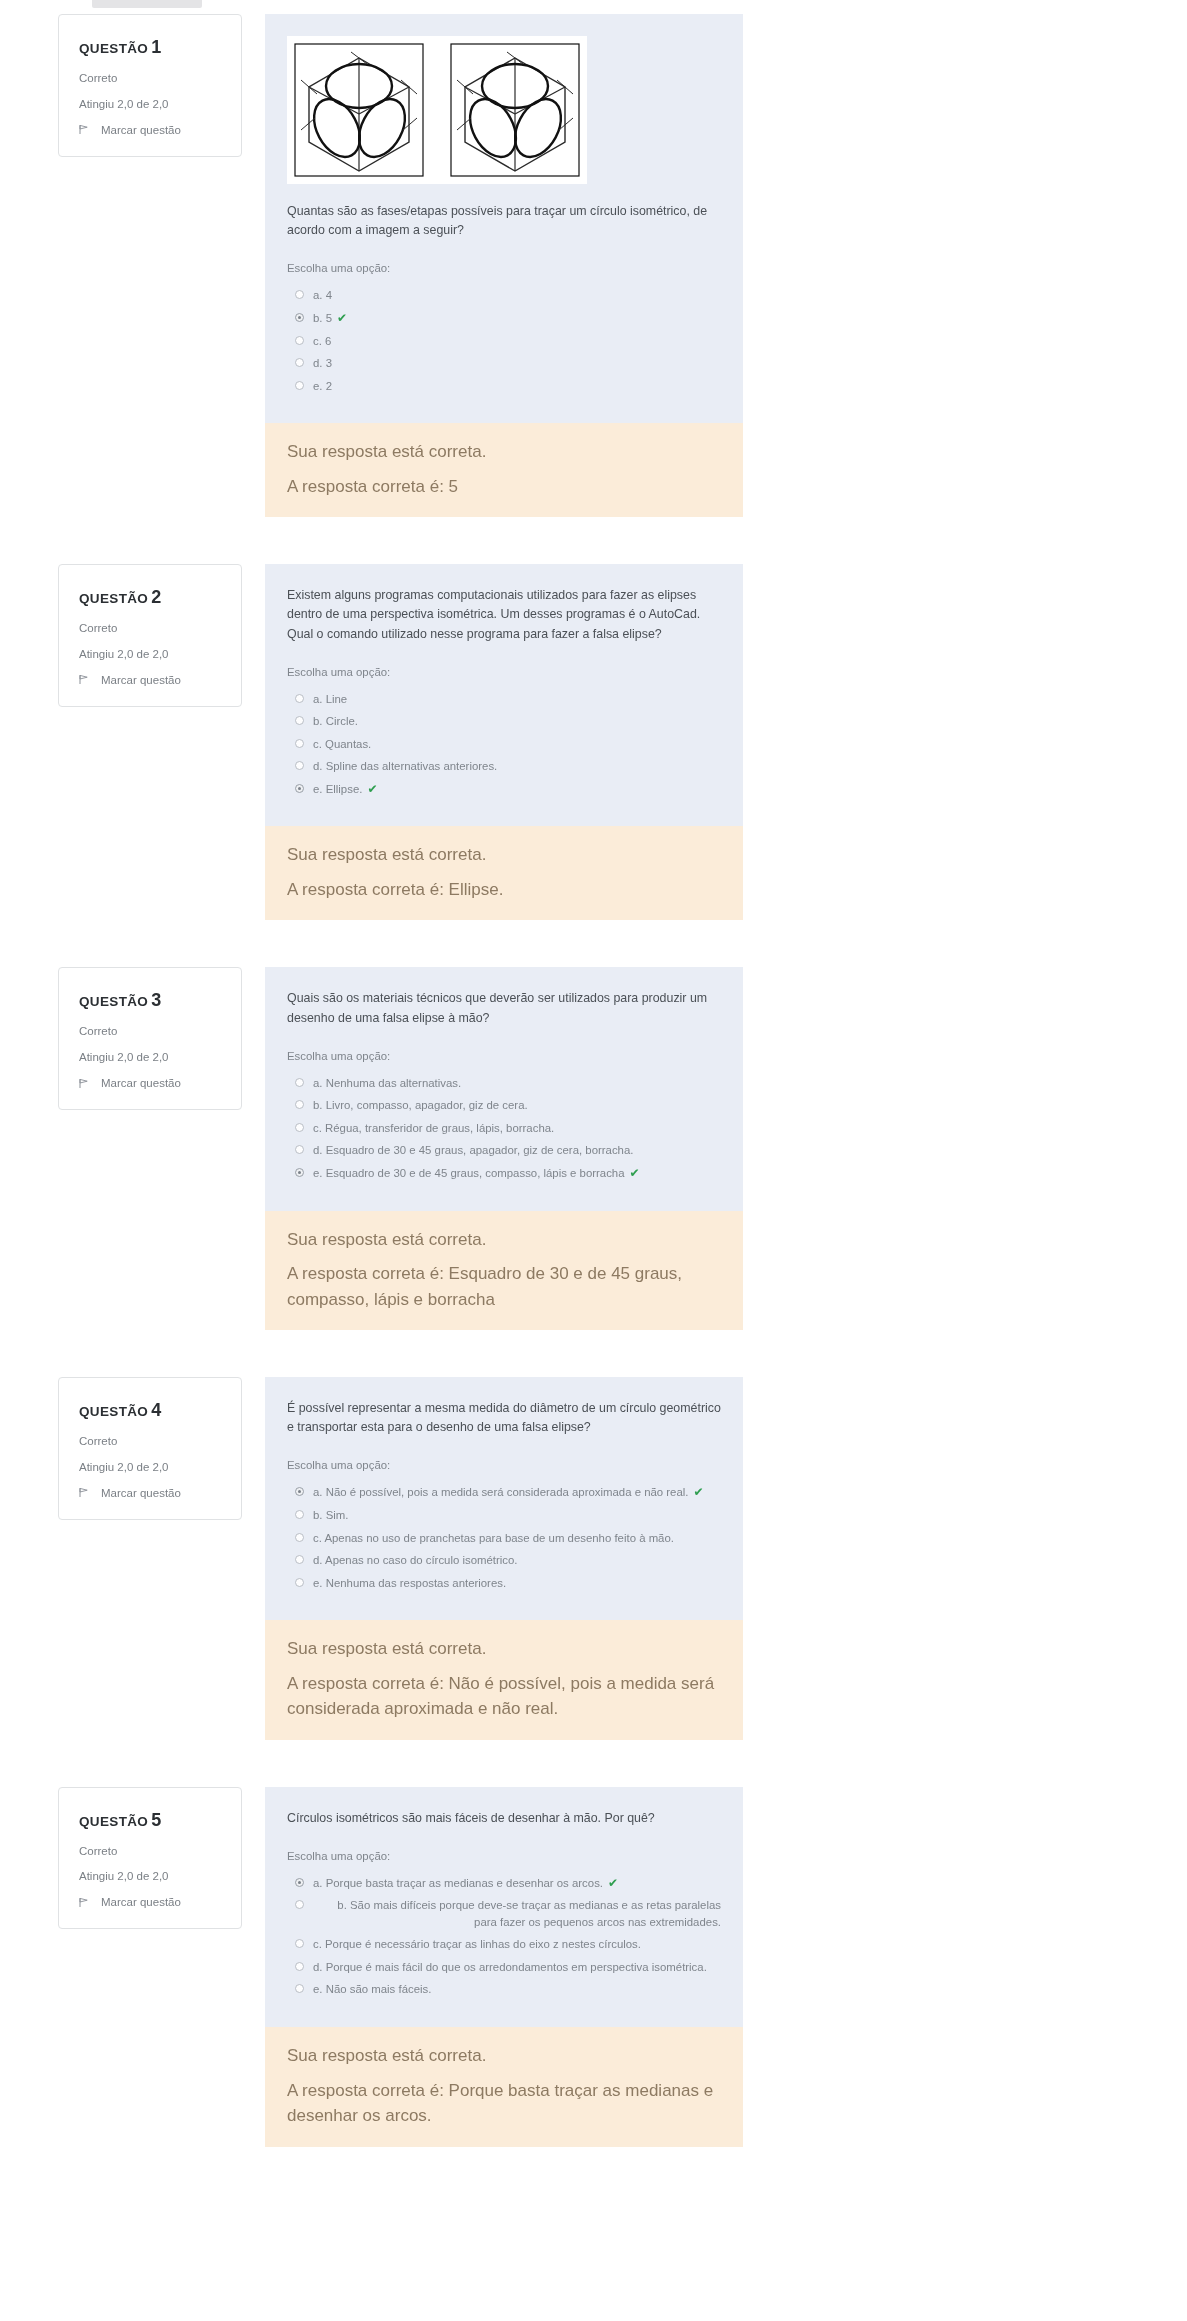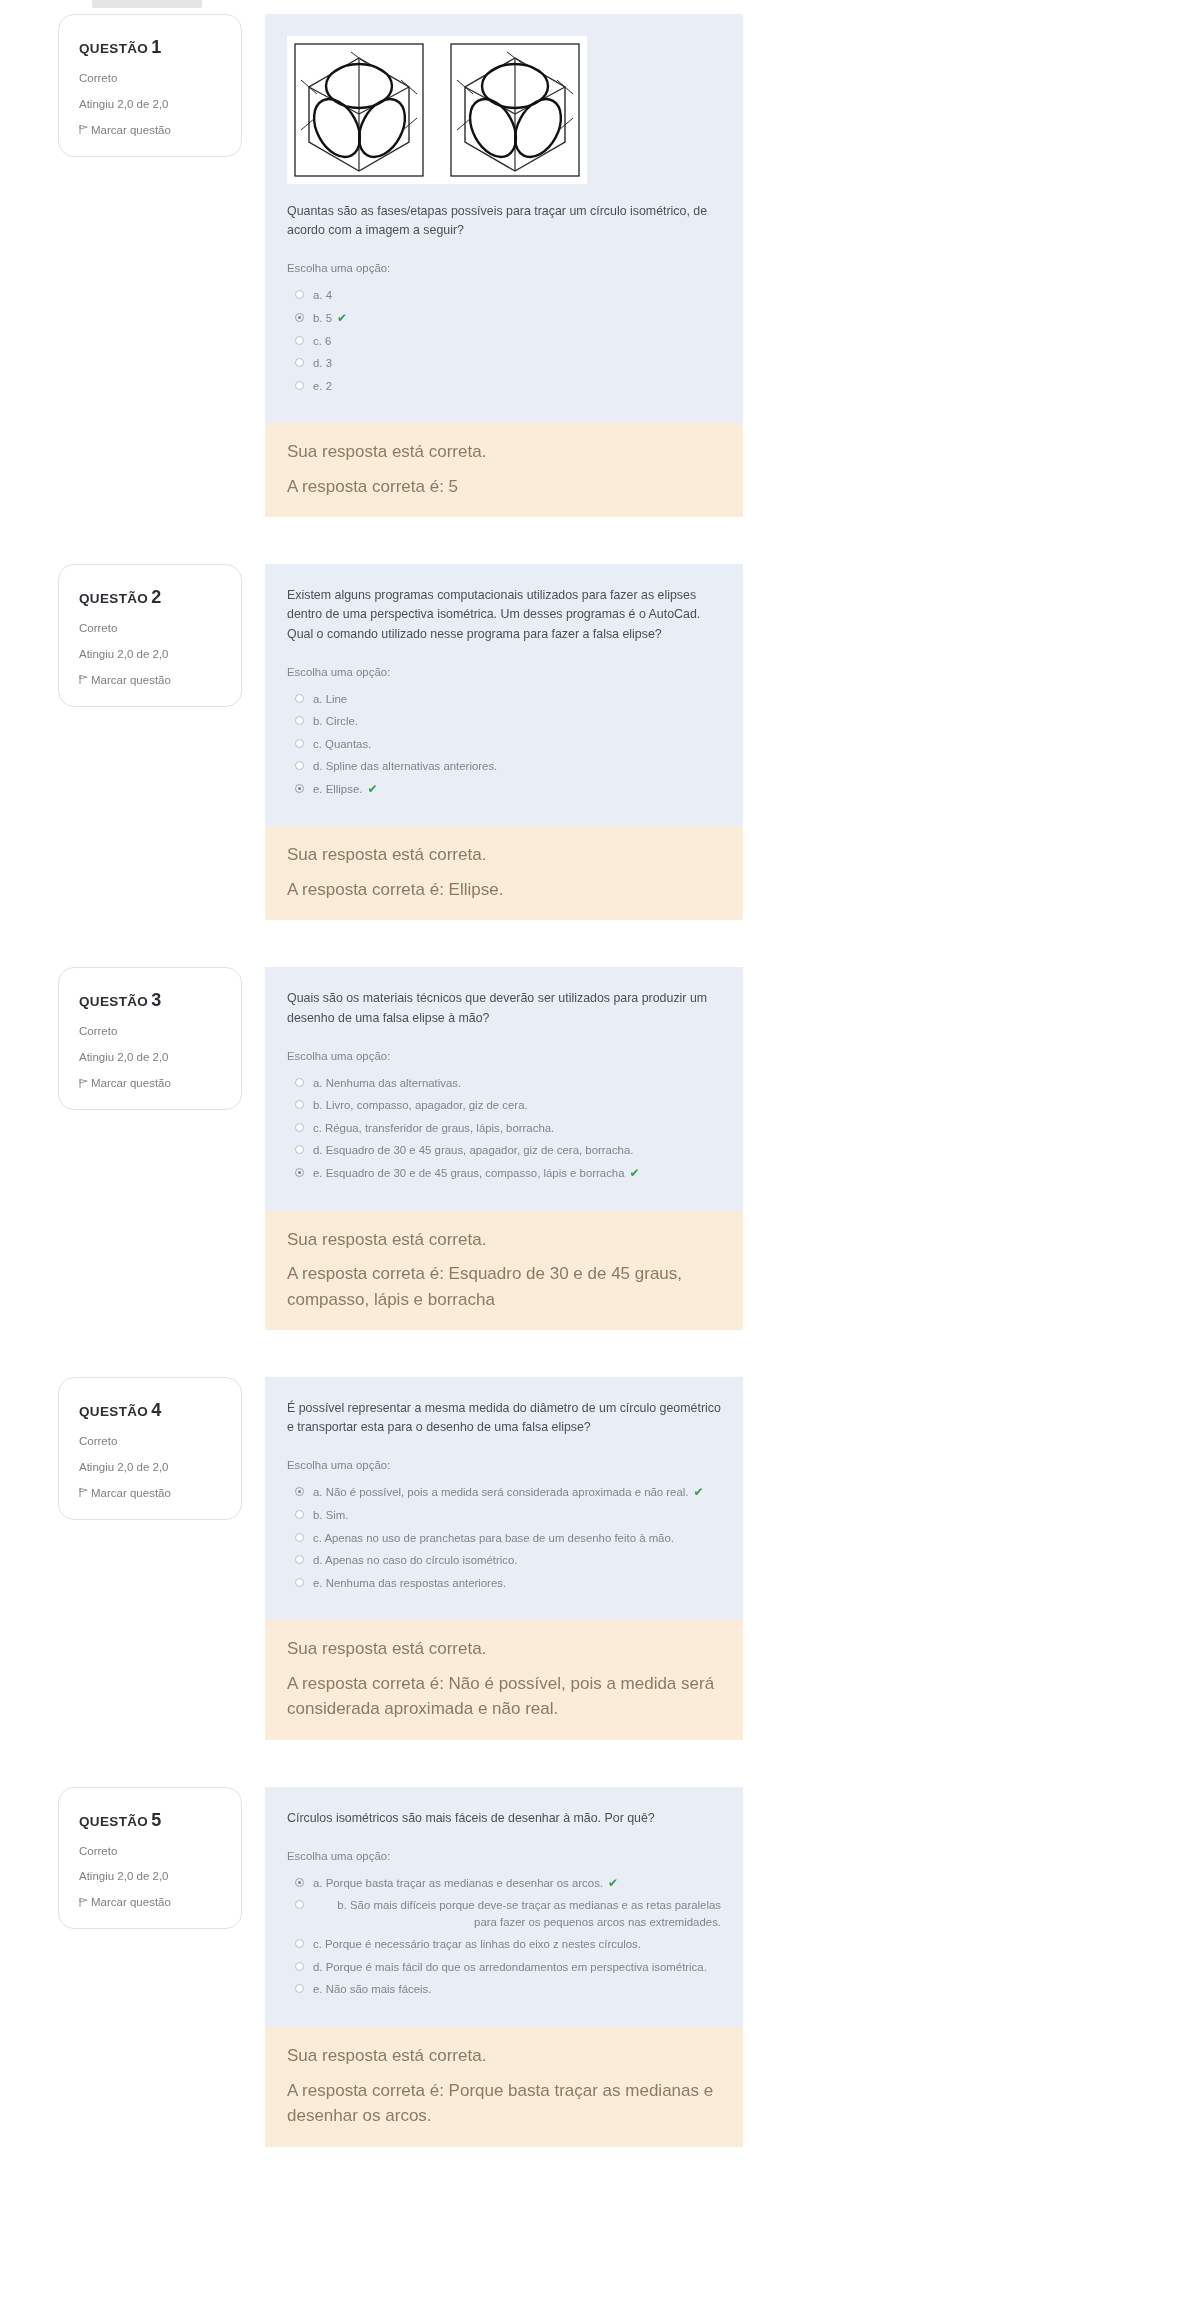--- a/index.html
+++ b/index.html
@@ -39,21 +39,21 @@
     align-items: flex-start;
     margin-bottom: 47px;
   }
 
   
   .qinfo {
     width: 184px;
     margin-left: 58px;
     background: #ffffff;
     border: 1px solid #e0e2e4;
-    border-radius: 16px;
+    border-radius: 4px;
     padding: 22px 20px 20px 20px;
     flex: 0 0 auto;
   }
   .qinfo-title {
     font-size: 13.5px;
     color: #2b2f33;
     letter-spacing: .35px;
     margin-bottom: 14px;
     font-weight: 600;
     text-transform: uppercase;
@@ -69,21 +69,21 @@
     font-size: 11.5px;
     color: #7a7f85;
     line-height: 1.2;
     margin-bottom: 12px;
   }
   .qinfo-flag {
     font-size: 11.5px;
     color: #7a7f85;
     display: flex;
     align-items: center;
-    gap: 2px;
+    gap: 12px;
   }
   .flag-icon {
     width: 10px; height: 11px;
     display: inline-block;
     flex: 0 0 auto;
   }
 
   
   .qcontent {
     flex: 0 0 auto;

